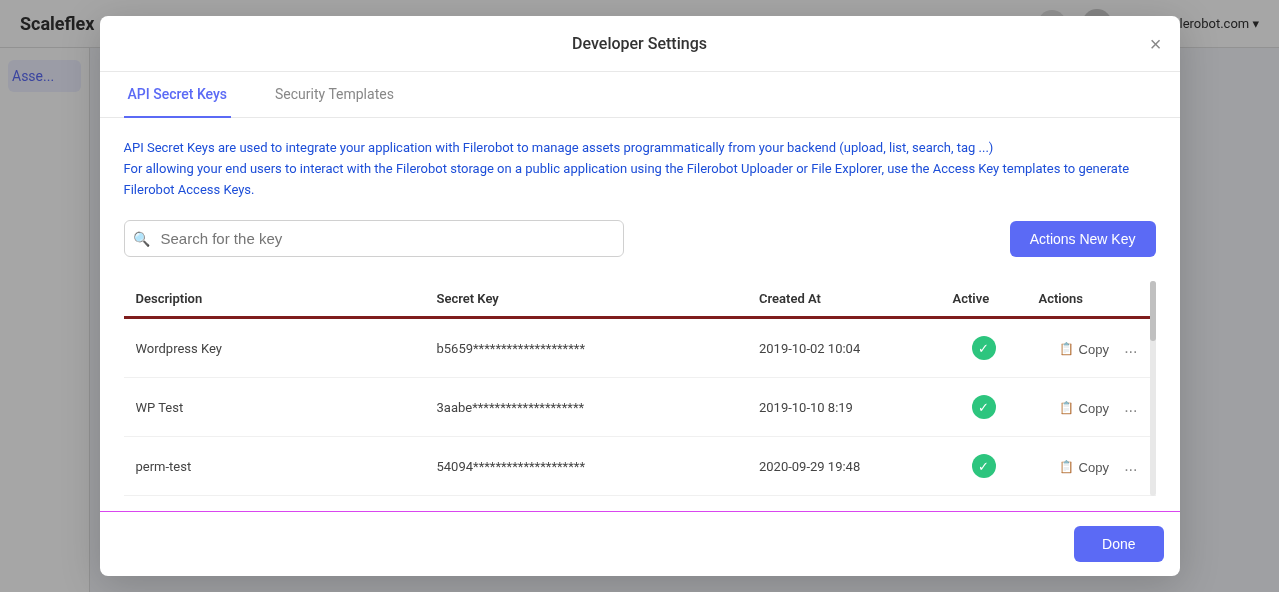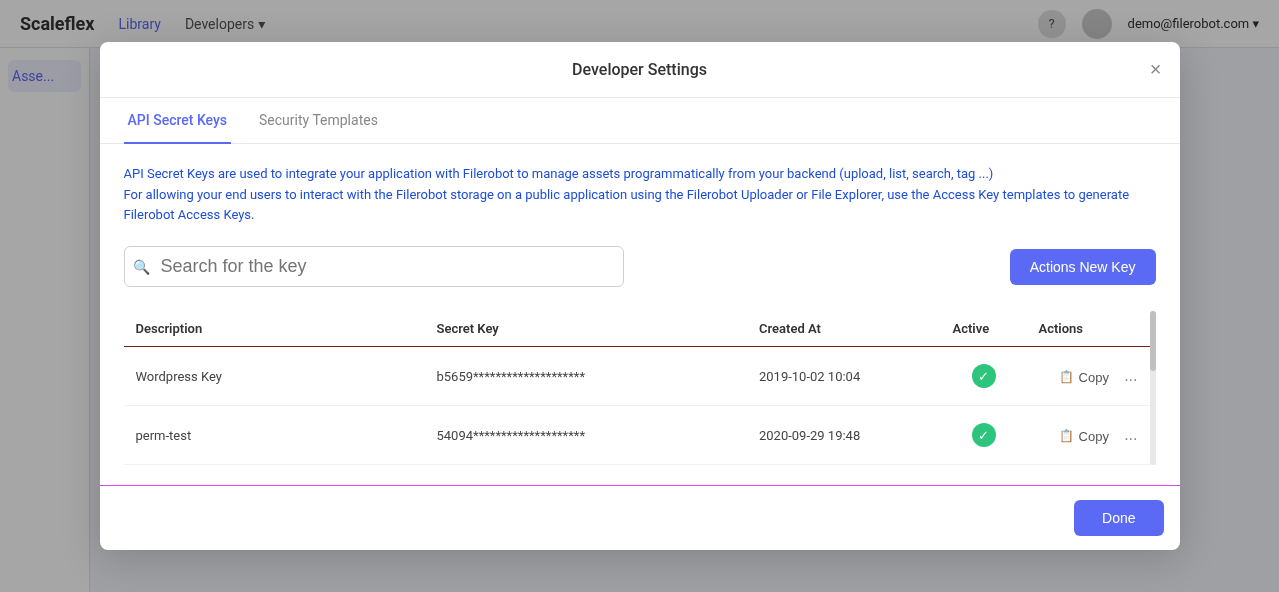--- a/index.html
+++ b/index.html
@@ -202,21 +202,21 @@
       color: #888;
       cursor: pointer;
       line-height: 1;
     }
 
     
     .modal-tabs {
       display: flex;
       padding: 0 24px;
       border-bottom: 1px solid #e8e8e8;
-      gap: 0;
+      gap: 16px;
     }
 
     .modal-tab {
       padding: 14px 4px;
       margin-right: 24px;
       font-size: 14px;
       color: #888;
       cursor: pointer;
       border-bottom: 2px solid transparent;
       margin-bottom: -1px;
@@ -254,21 +254,21 @@
       flex: 1;
       max-width: 500px;
       position: relative;
     }
 
     .search-input {
       width: 100%;
       padding: 9px 12px 9px 36px;
       border: 1px solid #d0d0d0;
       border-radius: 6px;
-      font-size: 18px;
+      font-size: 15px;
       color: #555;
       background: #fff;
       outline: none;
     }
 
     .search-icon-wrap {
       position: absolute;
       left: 10px;
       top: 50%;
       transform: translateY(-50%);
@@ -293,21 +293,21 @@
       width: 100%;
       border-collapse: collapse;
     }
 
     .keys-table thead tr th {
       font-weight: 600;
       font-size: 13px;
       color: #333;
       text-align: left;
       padding: 10px 12px;
-      border-bottom: 1px solid #7f1d1d;
+      border-bottom: 3px solid #7f1d1d;
     }
 
     .keys-table tbody tr td {
       padding: 16px 12px;
       font-size: 13px;
       color: #444;
       border-bottom: 1px solid #f0f0f0;
     }
 
     .th-desc { width: 280px; }
@@ -530,20 +530,35 @@
               <th class="th-created">Created At</th>
               <th class="th-active">Active</th>
               <th class="th-actions">Actions</th>
             </tr>
           </thead>
           <tbody id="keys-table-body">
           <tr>
       <td>Wordpress Key</td>
       <td>b5659********************</td>
       <td>2019-10-02 10:04</td>
+      <td class="td-active">
+        <span class="active-check">✓</span>
+      </td>
+      <td class="td-actions">
+        <button class="action-copy">
+          <span style="font-size:12px;">📋</span>
+          <span>Copy</span>
+        </button>
+        <button class="action-more">...</button>
+      </td>
+    </tr>
+              <tr>
+      <td>WP Test</td>
+      <td>3aabe********************</td>
+      <td>2019-10-10 8:19</td>
       <td class="td-active">
         <span class="active-check">✓</span>
       </td>
       <td class="td-actions">
         <button class="action-copy">
           <span style="font-size:12px;">📋</span>
           <span>Copy</span>
         </button>
         <button class="action-more">...</button>
       </td>

